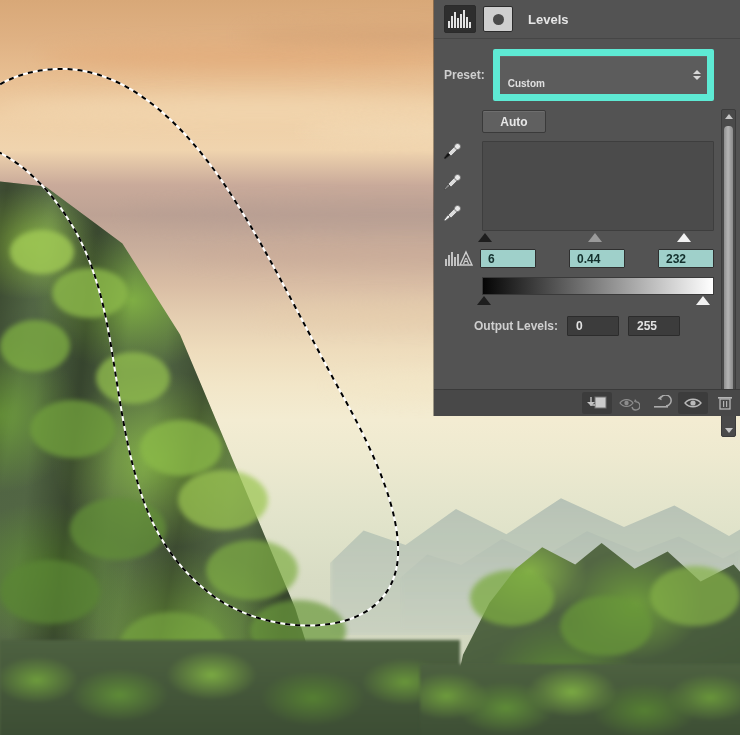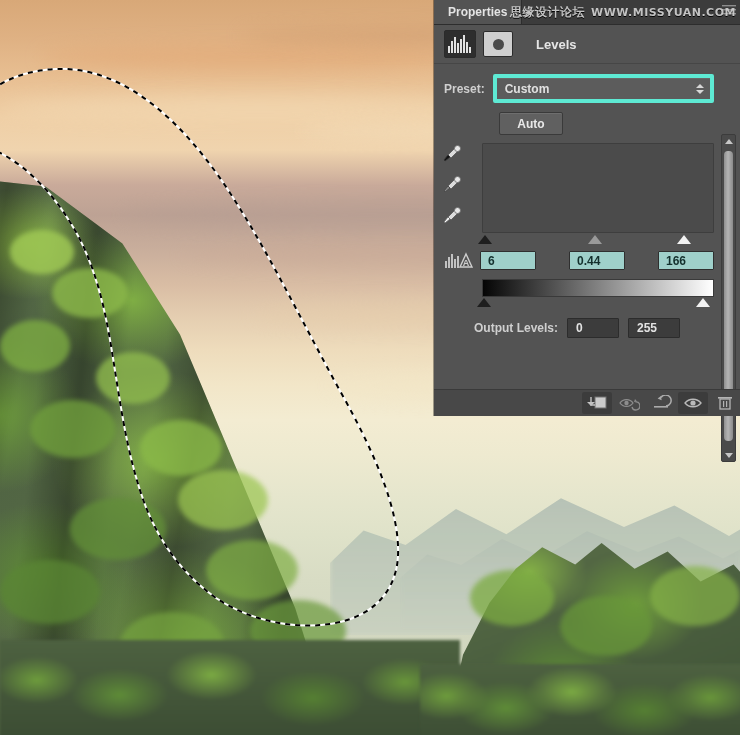--- a/index.html
+++ b/index.html
@@ -124,48 +124,47 @@
   }
   .thumb-hist{
     width:30px;height:26px;border:1px solid #2b2b2b;border-radius:2px;
     background:#2e2e2e;position:relative;overflow:hidden;
   }
   .thumb-mask{
     width:28px;height:24px;border:1px solid #2b2b2b;border-radius:2px;
     background:#cfcfcf;display:flex;align-items:center;justify-content:center;
   }
   .thumb-mask .dot{width:11px;height:11px;border-radius:50%;background:#4a4a4a;}
-  .panel-title{font-size:13px;font-weight:bold;color:#e6e6e6;margin-left:16px;}
+  .panel-title{font-size:13px;font-weight:bold;color:#e6e6e6;margin-left:8px;}
 
   .body{position:relative;height:334px;padding:0;font-weight:bold;}
 
   .row-preset{display:flex;align-items:center;gap:8px;padding:10px 26px 0 10px;}
   .lbl{color:#cfcfcf;font-size:12px;}
   .select{
     position:relative;flex:1;height:21px;background:#5c5c5c;
-    border:4px solid #5eead4;border-radius:2px;
-    display:flex;align-items:center;padding:0 20px 0 8px;
-    color:#e0e0e0;font-size:12px;
+    border:7px solid #5eead4;border-radius:2px;
+    display:flex;align-items:center;padding:17px 20px 0 8px;
+    color:#e0e0e0;font-size:10px;
     box-shadow:inset 0 1px 0 rgba(255,255,255,.07);
   }
   .spin{position:absolute;right:6px;top:50%;transform:translateY(-50%);
     display:flex;flex-direction:column;gap:2px;}
   .spin i{display:block;width:0;height:0;border-left:4px solid transparent;
     border-right:4px solid transparent;}
   .spin i.up{border-bottom:4px solid #d8d8d8;}
   .spin i.dn{border-top:4px solid #d8d8d8;}
 
   .row-channel{display:flex;align-items:center;gap:10px;padding:9px 26px 0 48px;}
   .select.chan{flex:1;max-width:148px;}
   .btn{
     height:21px;min-width:62px;background:#606060;border:1px solid #3a3a3a;
     border-radius:2px;color:#e8e8e8;font-size:12px;
     display:flex;align-items:center;justify-content:center;
     box-shadow:inset 0 1px 0 rgba(255,255,255,.09);
-    margin-left:17px;
   }
 
   .hist-area{position:relative;margin:8px 26px 0 48px;}
   .eyedroppers{position:absolute;left:-42px;top:0;display:flex;flex-direction:column;gap:9px;}
   .ed{width:22px;height:22px;position:relative;}
   .histogram{
     height:88px;background:#4b4b4b;border:1px solid #3e3e3e;border-radius:1px;
   }
   .in-sliders{position:relative;height:12px;margin-top:2px;}
   .tri{position:absolute;top:0;width:0;height:0;
@@ -269,34 +268,20 @@
       <path d="M -16,96 C 10,72 56,62 96,74 C 150,90 196,140 232,196
                C 272,258 306,330 344,398 C 376,456 400,512 398,556
                C 396,594 370,618 330,624 C 288,630 246,618 216,598
                C 182,574 158,540 144,502 C 126,452 120,400 112,352
                C 104,300 92,256 70,222 C 48,186 14,154 -18,146 Z" fill="none" stroke="#000000" stroke-width="2" stroke-dasharray="5 5"></path>
     </svg>
   </div>
 
   <div class="panel">
 
-    <div class="tabstrip">
-      <div class="tab">
-        <span>Properties</span>
-      </div>
-      <div class="watermark">
-        <span class="wm-cn">思缘设计论坛</span>
-        <span>WWW.MISSYUAN.COM</span>
-      </div>
-      <svg class="panel-menu" viewBox="0 0 14 12">
-        <rect x="0" y="1" width="14" height="1.4" fill="#d0d0d0"></rect>
-        <rect x="0" y="5" width="14" height="1.4" fill="#d0d0d0"></rect>
-        <rect x="0" y="9" width="14" height="1.4" fill="#d0d0d0"></rect>
-      </svg>
-    </div>
 
     <div class="titlebar">
       <div class="thumb-hist">
         <svg viewBox="0 0 30 26" width="30" height="26">
           <g fill="#e2e2e2">
             <rect x="3" y="15" width="2" height="7"></rect>
               <rect x="6" y="10" width="2" height="12"></rect>
             <rect x="9" y="6" width="2" height="16"></rect>
               <rect x="12" y="12" width="2" height="10"></rect>
             <rect x="15" y="8" width="2" height="14"></rect>
@@ -373,21 +358,21 @@
             <rect x="7" y="2" width="2" height="14"></rect>
               <rect x="10" y="7" width="2" height="9"></rect>
             <rect x="13" y="4" width="2" height="12"></rect>
           </g>
           <path d="M22 2 l6 13 h-12 z" fill="none" stroke="#dcdcdc" stroke-width="1.4"></path>
           <text x="22" y="14" font-size="9" fill="#dcdcdc" text-anchor="middle" font-family="Liberation Sans, sans-serif">A</text>
         </svg>
         <div class="inputs">
           <span class="numfield">6</span>
           <span class="numfield">0.44</span>
-          <span class="numfield">166</span>
+          <span class="numfield">232</span>
         </div>
       </div>
 
       <div class="grad-wrap">
         <div class="gradbar"></div>
         <div class="out-sliders">
           <span class="tri blackpt" style="left:-5px;"></span>
           <span class="tri whitept" style="left:214px;"></span>
         </div>
       </div>

